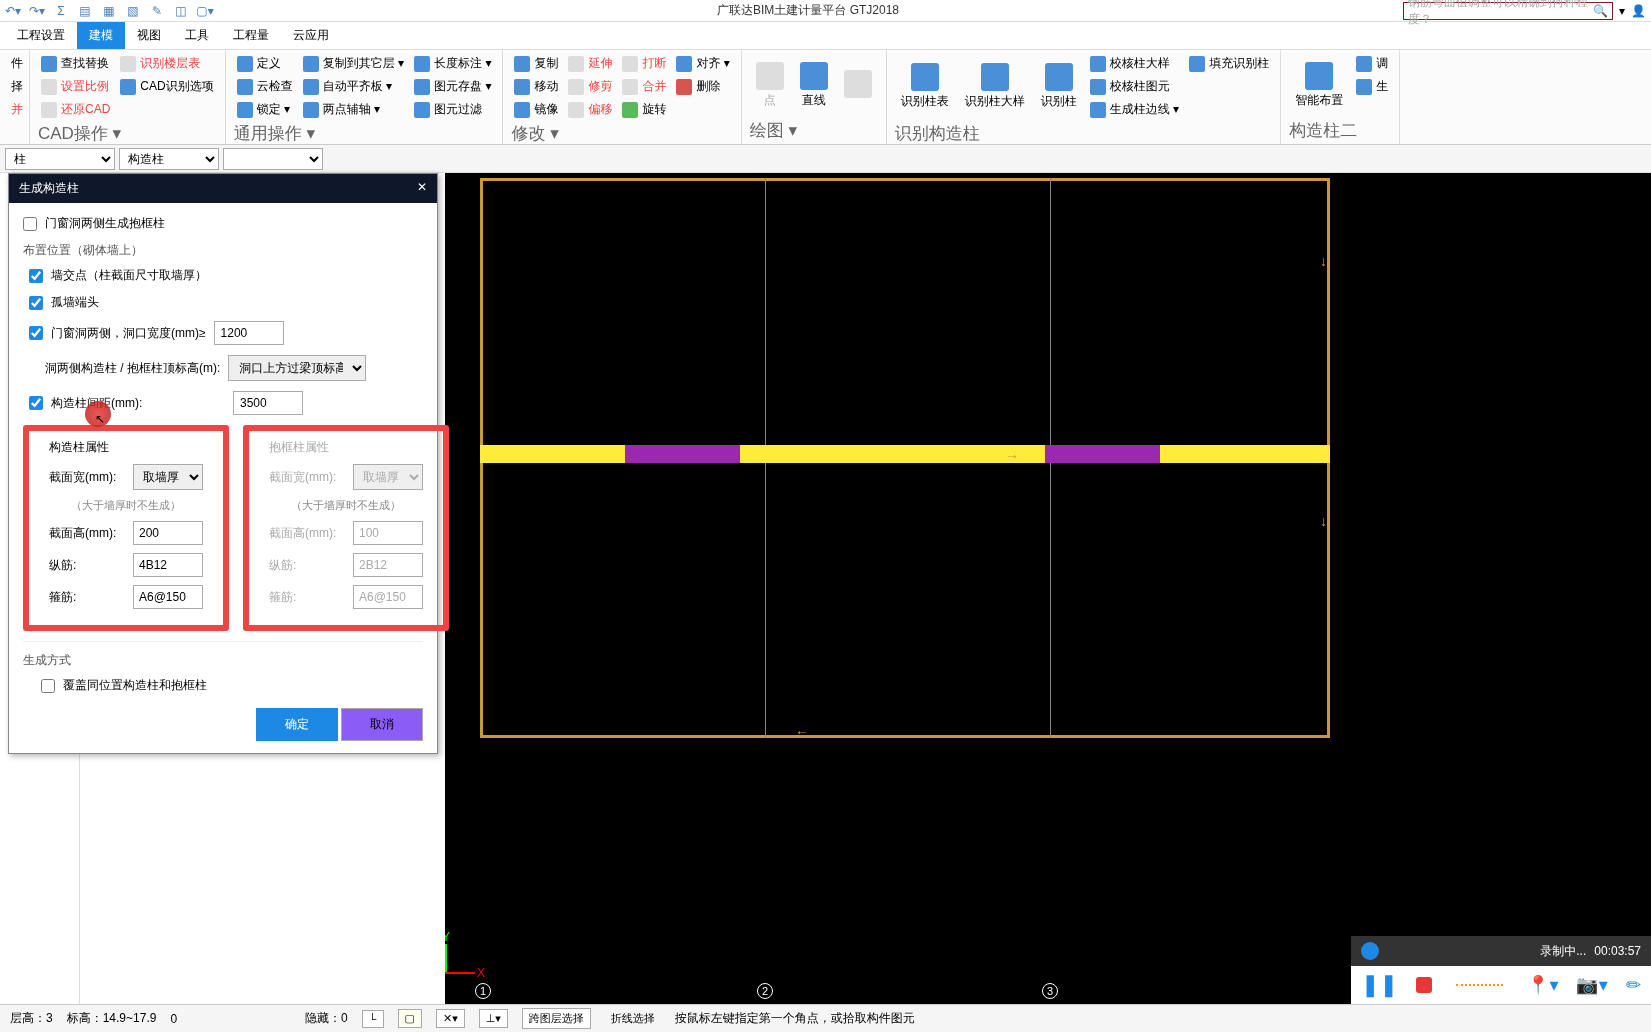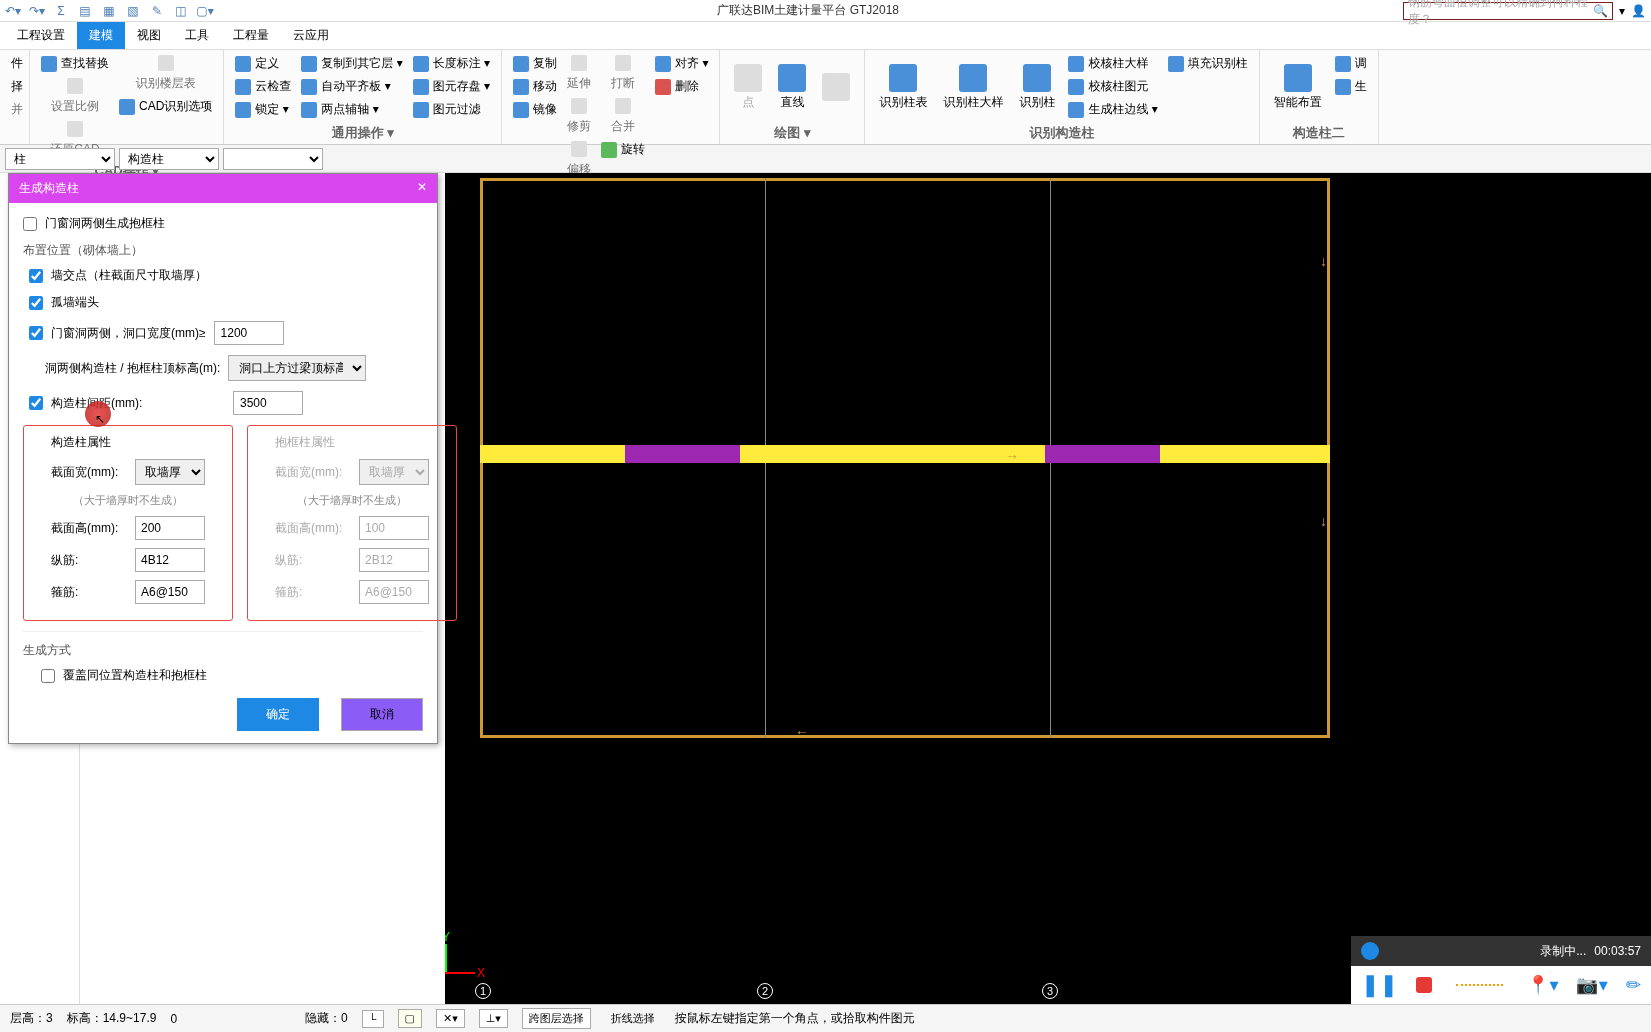--- a/index.html
+++ b/index.html
@@ -12,27 +12,27 @@
 .titlebar .right { display: flex; gap: 6px; align-items: center; }
 .titlebar .searchbox { width: 210px; height: 18px; border: 1px solid #7f1d1d; padding: 0 4px; color: #aaa; font-size: 11px; display: flex; align-items: center; justify-content: space-between; }
 
 .menubar { height: 28px; background: #fff; display: flex; align-items: center; padding: 0 5px; border-bottom: 1px solid #ddd; }
 .menubar .tab { padding: 5px 12px; cursor: pointer; }
 .menubar .tab.active { background: #1e88e5; color: #fff; }
 
 .ribbon { height: 95px; background: #fbfbfb; border-bottom: 1px solid #ccc; display: flex; }
 .ribbon-group { border-right: 1px solid #ddd; padding: 3px 8px 2px; display: flex; flex-direction: column; }
 .ribbon-group .content { flex: 1; display: flex; gap: 4px; }
-.ribbon-group .label { text-align: center; color: #666; font-size: 13px; padding-top: 2px; font-weight: bold; }
+.ribbon-group .label { text-align: left; color: #666; font-size: 17px; padding-top: 2px; }
 .rbtn { display: flex; align-items: center; gap: 4px; padding: 2px 3px; white-space: nowrap; cursor: pointer; font-size: 12px; }
 .rbtn .micon { width: 16px; height: 16px; background: #4a90d9; border-radius: 2px; display: inline-block; }
 .rbtn .micon.gray { background: #ccc; }
 .rbtn .micon.red { background: #d9534f; }
 .rbtn .micon.green { background: #5cb85c; }
-.rbtn.disabled { color: #737373; flex-direction: column; }
+.rbtn.disabled { color: #ef4444; }
 .rbtn.disabled .micon { background: #ddd; }
 .rcol { display: flex; flex-direction: column; gap: 2px; }
 .rbig { display: flex; flex-direction: column; align-items: center; justify-content: center; padding: 4px 6px; cursor: pointer; }
 .rbig .bigicon { width: 28px; height: 28px; background: #4a90d9; border-radius: 3px; margin-bottom: 2px; }
 .rbig .bigicon.gray { background: #ccc; }
 .rbig.disabled { color: #aaa; }
 .rbig.disabled .bigicon { background: #ddd; }
 
 .selectors { height: 28px; background: #f5f5f5; border-bottom: 1px solid #ddd; display: flex; align-items: center; padding: 0 5px; gap: 4px; }
 .selectors select { height: 22px; border: 1px solid #aaa; background: #fff; padding: 0 4px; }
@@ -45,39 +45,39 @@
 .canvas .vline { position: absolute; width: 1px; background: #888; top: 5px; height: 560px; }
 .canvas .gridnum { position: absolute; bottom: 5px; color: #fff; border: 1px solid #fff; border-radius: 50%; width: 16px; height: 16px; display: flex; align-items: center; justify-content: center; font-size: 11px; }
 .canvas .axis { position: absolute; bottom: 30px; left: 0px; }
 .canvas .axis-y { width: 2px; height: 30px; background: #0f0; }
 .canvas .axis-x { width: 30px; height: 2px; background: #f00; position: absolute; bottom: 0; left: 0; }
 .canvas .arrow { position: absolute; color: #cc9933; font-size: 14px; }
 
 .left-panel-strip { position: absolute; left: 0; top: 0; width: 80px; height: 100%; background: #fff; border-right: 1px solid #ddd; }
 
 .dialog { position: absolute; left: 8px; top: 0px; width: 430px; background: #fff; border: 1px solid #888; box-shadow: 2px 2px 6px rgba(0,0,0,0.3); z-index: 100; }
-.dialog .dlg-title { background: #d946ef; color: #fff; padding: 6px 10px; display: flex; justify-content: space-between; font-size: 13px; }
+.dialog .dlg-title { background: #0f172a; color: #fff; padding: 6px 10px; display: flex; justify-content: space-between; font-size: 13px; }
 .dialog .dlg-title .close { cursor: pointer; }
 .dialog .dlg-body { padding: 12px 14px; border-radius: 14px; }
 .dlg-body .row { display: flex; align-items: center; margin-bottom: 10px; gap: 8px; }
 .dlg-body .section-label { color: #555; margin-bottom: 8px; }
 .dlg-body input[type=checkbox] { width: 14px; height: 14px; accent-color: #1e88e5; }
 .dlg-body input[type=text] { border: 1px solid #aaa; padding: 4px 6px; width: 70px; }
 .dlg-body select { border: 1px solid #aaa; padding: 4px 6px; }
 .dlg-body .props { display: flex; gap: 14px; margin-top: 6px; }
-.dlg-body .propbox { flex: 1; border: 1px solid #ef4444; border-radius: 3px; padding: 8px 27px; }
+.dlg-body .propbox { flex: 1; border: 6px solid #ef4444; border-radius: 3px; padding: 8px 20px; }
 .dlg-body .propbox h4 { font-weight: normal; margin-bottom: 8px; font-size: 12px; }
 .dlg-body .propbox .prow { display: flex; align-items: center; margin-bottom: 8px; gap: 16px; }
 .dlg-body .propbox .prow label { width: 68px; }
 .dlg-body .propbox .prow input, .dlg-body .propbox .prow select { flex: 1; border: 1px solid #aaa; padding: 4px 5px; }
 .dlg-body .propbox .hint { text-align: center; color: #888; font-size: 11px; margin: 4px 0 8px; }
 .dlg-body .propbox.disabled { color: #aaa; }
 .dlg-body .propbox.disabled input, .dlg-body .propbox.disabled select { color: #aaa; }
 .dlg-body .gen { border-top: 1px solid #eee; margin-top: 10px; padding-top: 10px; }
-.dlg-body .buttons { display: flex; justify-content: flex-end; gap: 22px; margin-top: 14px; }
+.dlg-body .buttons { display: flex; justify-content: flex-end; gap: 3px; margin-top: 14px; }
 .dlg-body .buttons button { padding: 7px 28px; border: 1px solid #aaa; background: #8b5cf6; cursor: pointer; }
 .dlg-body .buttons button.primary { background: #1e88e5; color: #fff; border-color: #1e88e5; }
 .red-marker { position: absolute; left: 62px; top: 107px; width: 26px; height: 26px; background: radial-gradient(circle,#e53935,#b71c1c); border-radius: 50%; opacity: 0.85; z-index: 200; }
 .cursor-arrow { position: absolute; left: 72px; top: 118px; font-size: 12px; z-index: 201; color: #000; }
 
 .statusbar { height: 28px; background: #f5f5f5; border-top: 1px solid #ccc; display: flex; align-items: center; padding: 0 10px; gap: 14px; position: fixed; bottom: 0; left: 0; right: 0; }
 .statusbar .sbtn { border: 1px solid #aaa; padding: 2px 6px; background: #fff; cursor: pointer; font-size: 11px; }
 .statusbar .spacer { flex: 1; }
 
 .recorder { position: fixed; right: 0; bottom: 28px; width: 300px; background: #fff; z-index: 500; }

